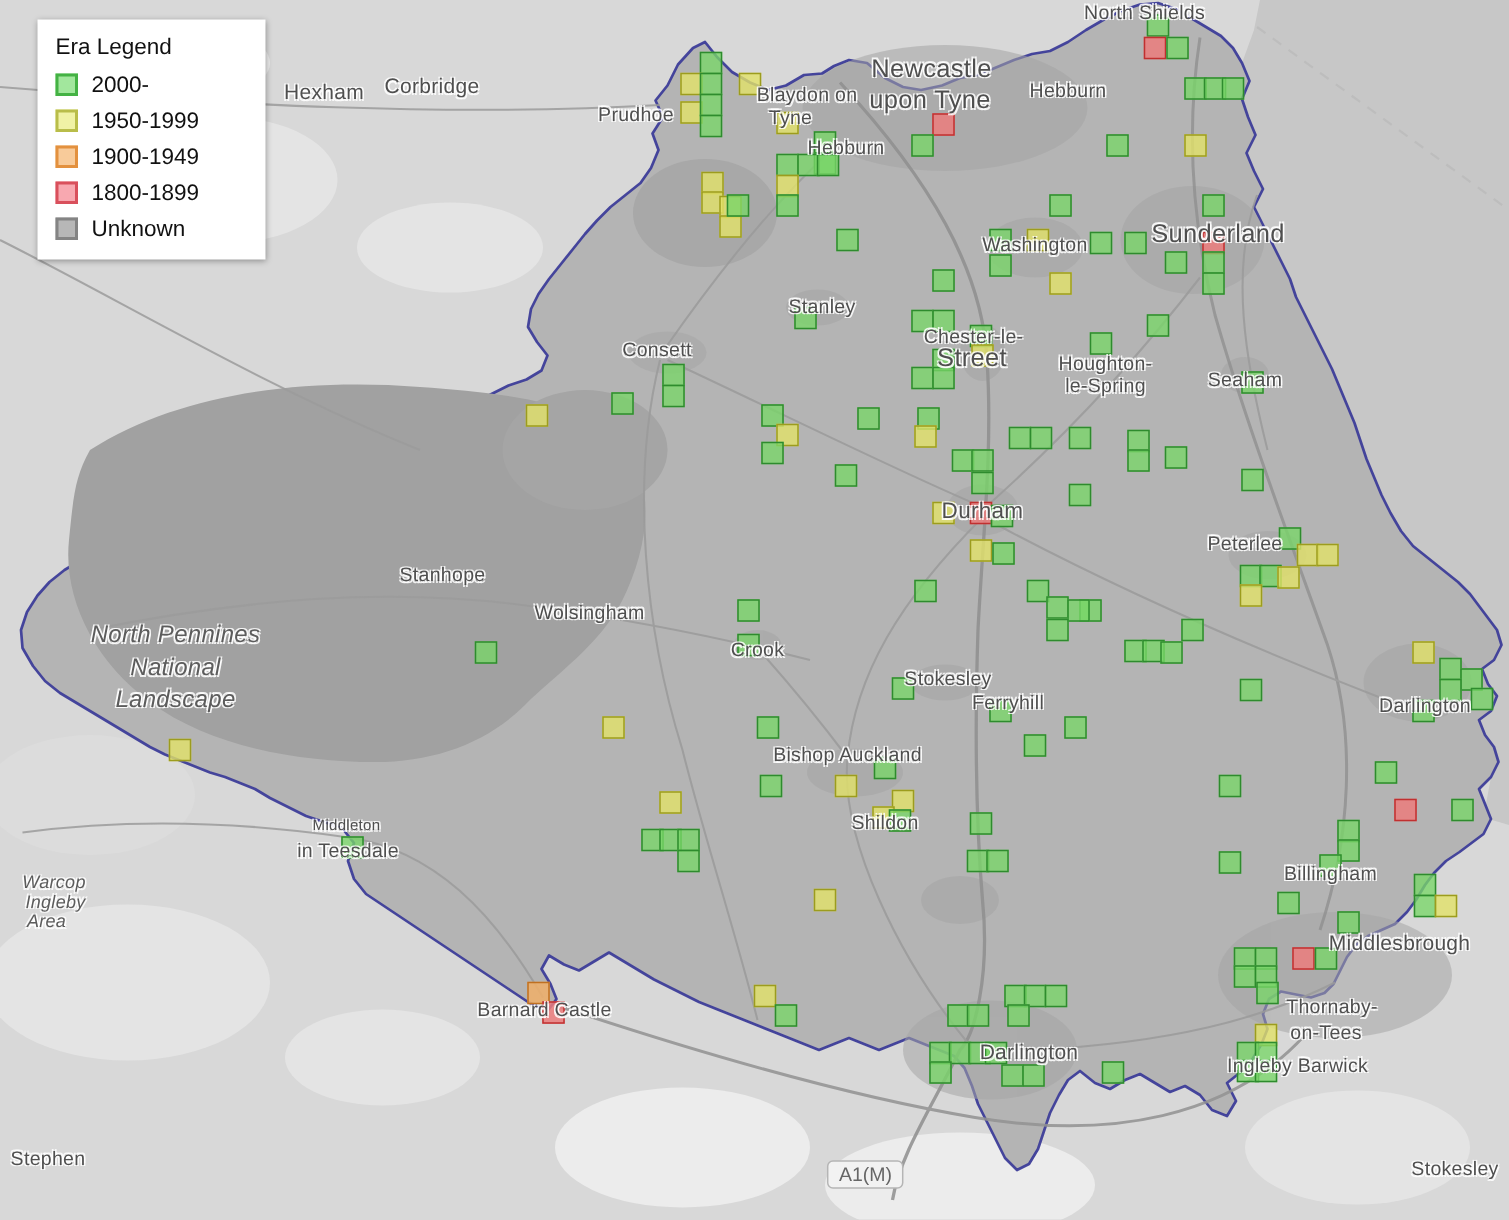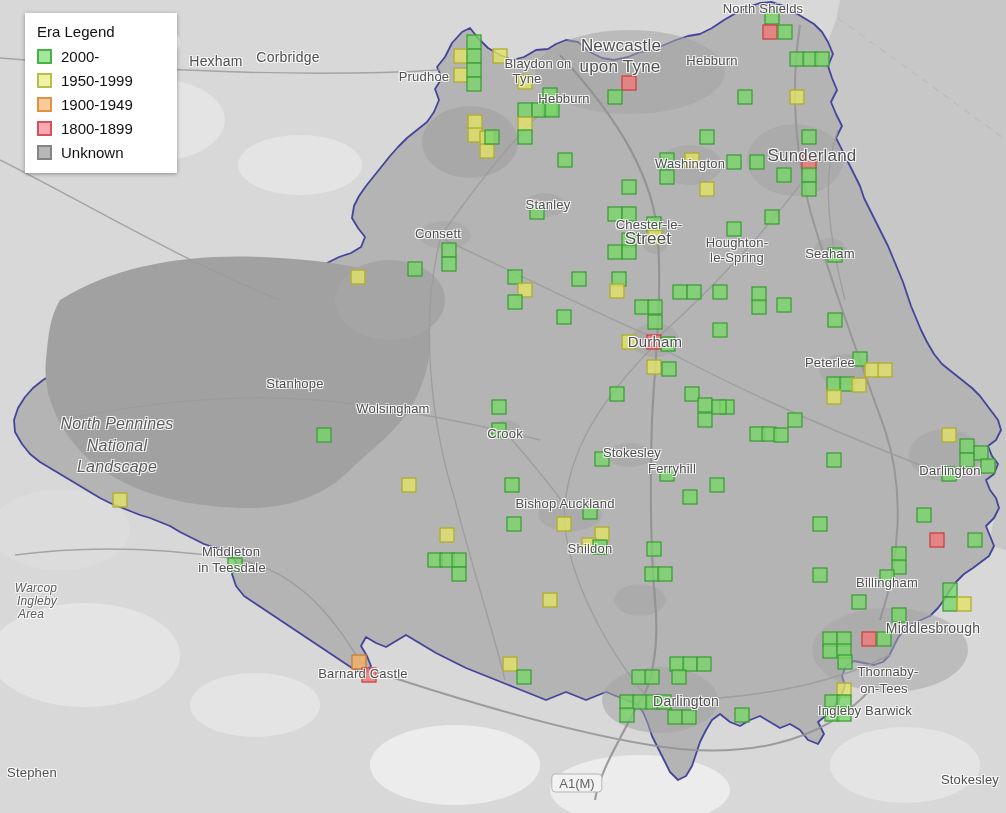--- a/index.html
+++ b/index.html
@@ -295,21 +295,21 @@
       <div class="place" style="left: 295px; top: 383px; font-size: 13px;">Stanhope</div>
       <div class="place" style="left: 393px; top: 408px; font-size: 13px;">Wolsingham</div>
       <div class="place italic" style="left: 117px; top: 424px; font-size: 16px;">North Pennines</div>
       <div class="place italic" style="left: 117px; top: 446px; font-size: 16px;">National</div>
       <div class="place italic" style="left: 117px; top: 467px; font-size: 16px;">Landscape</div>
       <div class="place" style="left: 505px; top: 433px; font-size: 13px;">Crook</div>
       <div class="place" style="left: 632px; top: 452px; font-size: 13px;">Stokesley</div>
       <div class="place" style="left: 672px; top: 468px; font-size: 13px;">Ferryhill</div>
       <div class="place" style="left: 565px; top: 503px; font-size: 13px;">Bishop Auckland</div>
       <div class="place" style="left: 590px; top: 548px; font-size: 13px;">Shildon</div>
-      <div class="place" style="left: 231px; top: 551px; font-size: 13px; text-align: right;">Middleton</div>
+      <div class="place" style="left: 231px; top: 551px; font-size: 10px; text-align: right;">Middleton</div>
       <div class="place" style="left: 232px; top: 567px; font-size: 13px;">in Teesdale</div>
       <div class="place italic" style="left: 36px; top: 588px; font-size: 12px;">Warcop</div>
       <div class="place italic" style="left: 37px; top: 601px; font-size: 12px;">Ingleby</div>
       <div class="place italic" style="left: 31px; top: 614px; font-size: 12px;">Area</div>
       <div class="place" style="left: 950px; top: 470px; font-size: 13px;">Darlington</div>
       <div class="place" style="left: 887px; top: 582px; font-size: 13px;">Billingham</div>
       <div class="place" style="left: 933px; top: 628px; font-size: 14px;">Middlesbrough</div>
       <div class="place" style="left: 888px; top: 671px; font-size: 13px;">Thornaby-</div>
       <div class="place" style="left: 884px; top: 688px; font-size: 13px;">on-Tees</div>
       <div class="place" style="left: 865px; top: 710px; font-size: 13px;">Ingleby Barwick</div>

